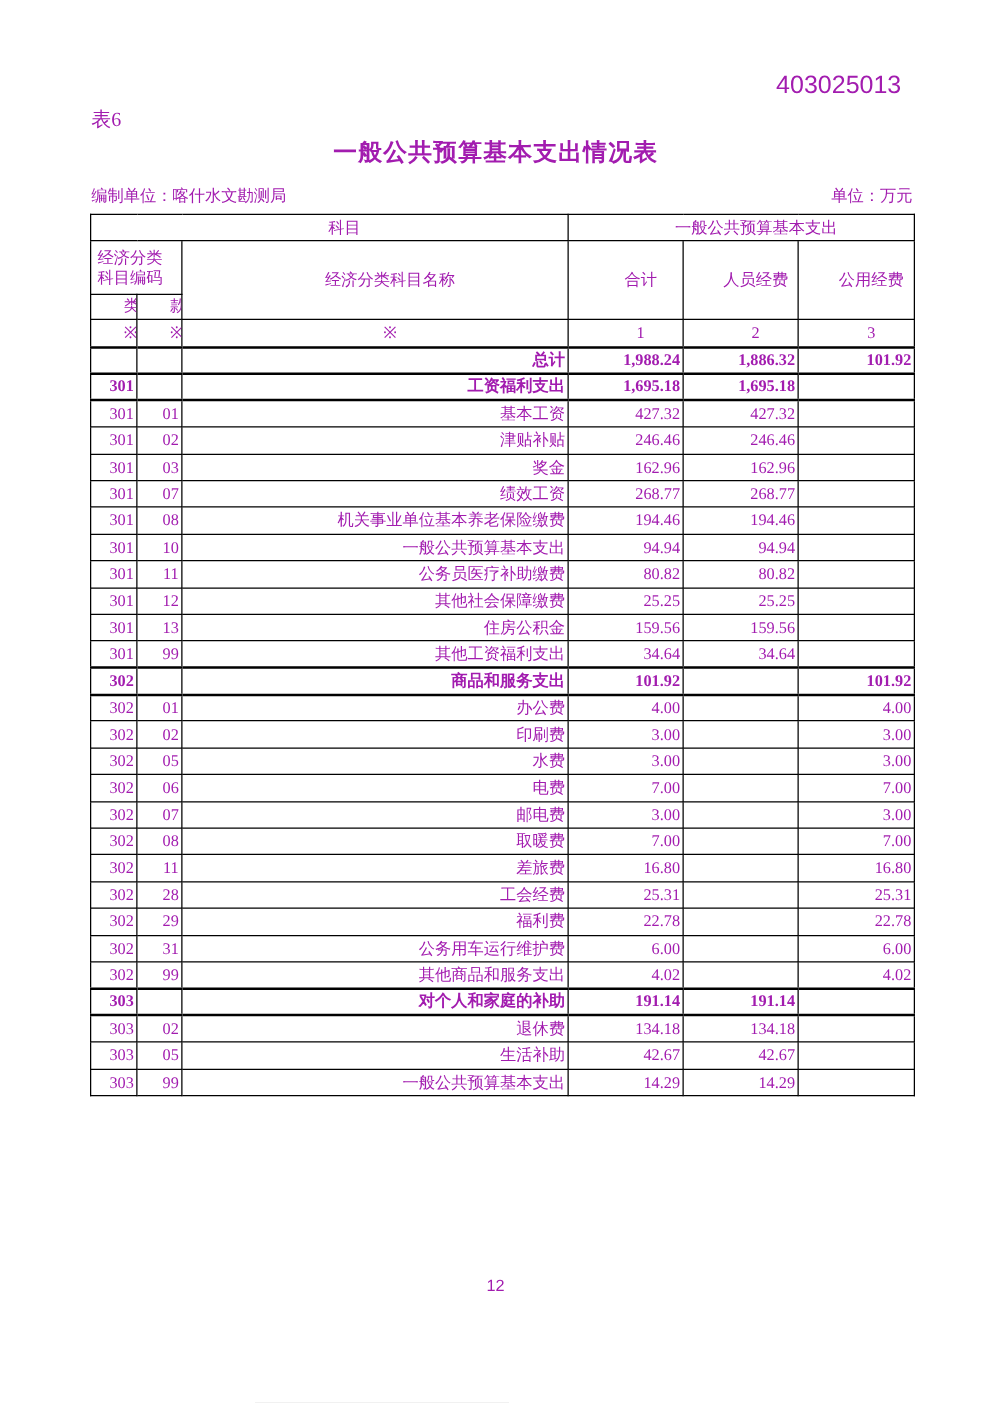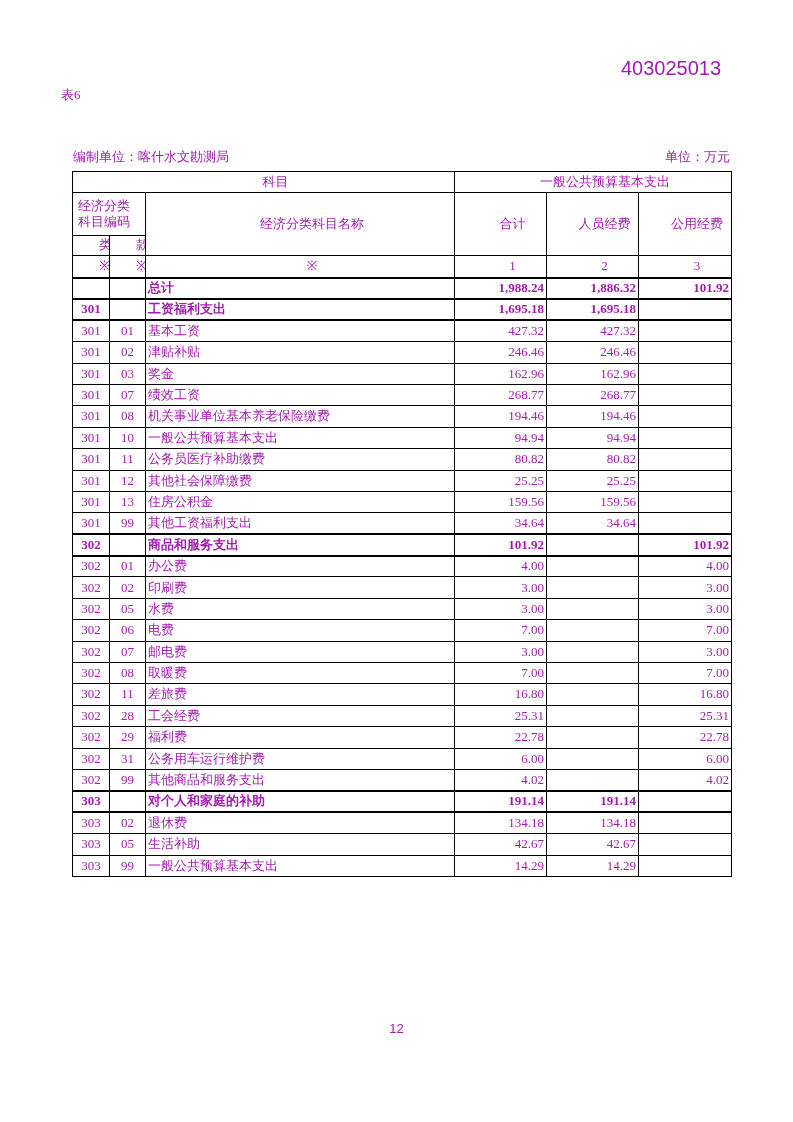--- a/index.html
+++ b/index.html
@@ -17,22 +17,22 @@
   .doc-number {
     position: absolute;
     top: 57px;
     right: 72px;
     font-size: 20px;
     font-family: "Liberation Sans", "DejaVu Sans", sans-serif;
   }
   .table-label {
     position: absolute;
     top: 86px;
-    left: 61px;
-    font-size: 13px;
+    left: 73px;
+    font-size: 16px;
   }
   .doc-title {
     position: absolute;
     top: 109px;
     left: 0;
     width: 100%;
     text-align: center;
     font-size: 19px;
     font-weight: bold;
     font-family: "DejaVu Sans", "Liberation Sans", sans-serif;
@@ -65,22 +65,22 @@
     white-space: nowrap;
     line-height: 1.25;
   }
   tr.hrow-1 { height: 21px; }
   tr.hrow-2 { height: 43px; }
   tr.hrow-3 { height: 20px; }
   tr.hrow-4 { height: 22px; }
   tr.data-row { height: 21.4px; }
   .budget-table .hc { text-align: center; padding-left: 26px; }
   .budget-table .hc-wrap { white-space: normal; text-align: left; padding: 0 5px; }
-  .c-code { text-align: center; }
-  .c-name { text-align: left; padding-left: 15px; }
+  .c-code { text-align: right; }
+  .c-name { text-align: right; padding-left: 15px; }
   .c-num  { text-align: right; padding-right: 3px; }
   tr.r-section td, tr.r-total td {
     font-weight: bold;
     border-top-width: 2px;
     border-bottom-width: 2px;
   }
   tr.r-section .c-name { padding-left: 2px; }
   tr.r-total .c-name { padding-left: 2px; }
   .page-number {
     position: absolute;
@@ -92,20 +92,21 @@
     font-family: "Liberation Sans", "DejaVu Sans", sans-serif;
   }
 </style>
 </head>
 <body>
 
 <div class="page">
 
   <div class="doc-number">403025013</div>
   <div class="table-label">表6</div>
+  <div class="doc-title">一般公共预算基本支出情况表</div>
 
   <div class="meta-line">
     <span>编制单位：喀什水文勘测局</span>
     <span>单位：万元</span>
   </div>
 
   <table class="budget-table">
     <colgroup>
       <col style="width:37px">
       <col style="width:36px">

